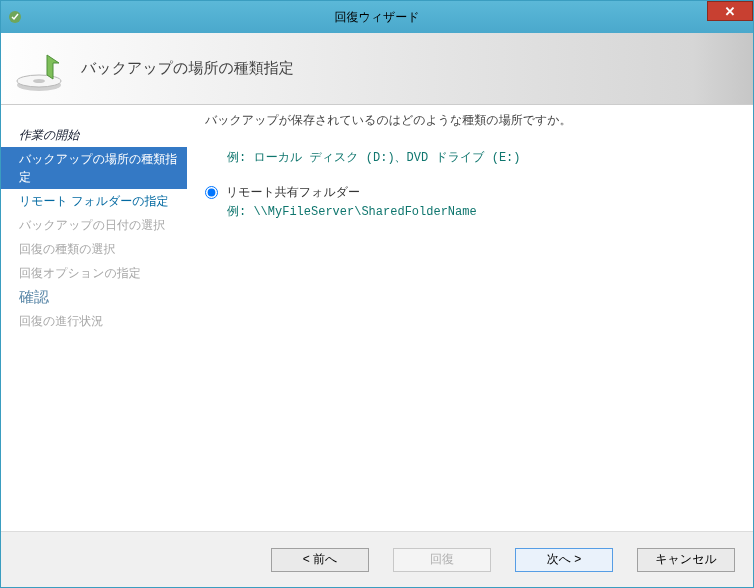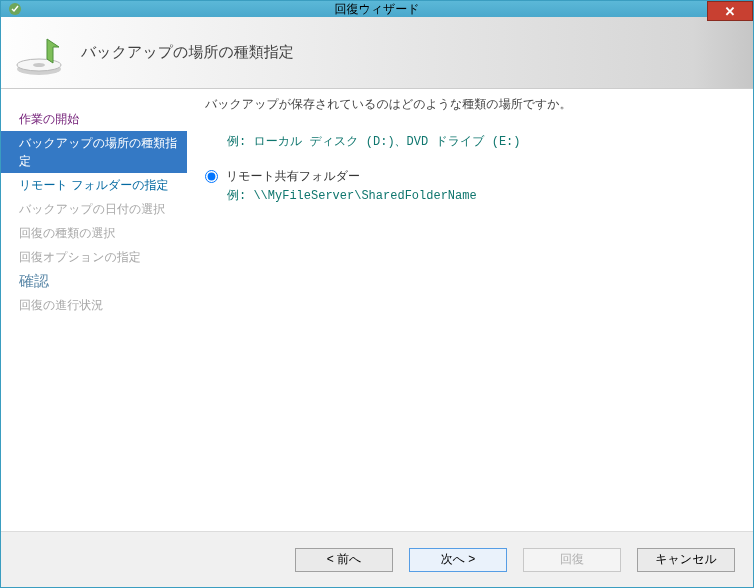--- a/index.html
+++ b/index.html
@@ -1,38 +1,38 @@
 <!DOCTYPE html>
 <html><head>
 <meta charset="utf-8">
 <style>
 * { box-sizing: border-box; margin: 0; padding: 0; }
 body { font-family: 'Meiryo UI', 'Yu Gothic UI', sans-serif; font-size: 12px; background: #fff; }
 .window { width: 754px; height: 588px; border: 1px solid #3a9dc0; background: #fff; position: relative; display: flex; flex-direction: column; }
-.titlebar { background: linear-gradient(to bottom, #5bb8d8, #4aa8cc); height: 16px; display: flex; align-items: center; position: relative; color: #000; }
+.titlebar { background: linear-gradient(to bottom, #5bb8d8, #4aa8cc); height: 32px; display: flex; align-items: center; position: relative; color: #000; }
 .titlebar-icon { width: 16px; height: 16px; margin-left: 6px; }
 .titlebar-text { position: absolute; left: 50%; transform: translateX(-50%); font-size: 12px; }
 .close-btn { position: absolute; right: 0; top: 0; width: 46px; height: 20px; background: #c84031; color: #fff; display: flex; align-items: center; justify-content: center; font-size: 13px; font-weight: bold; border: 1px solid #8a2b1f; cursor: default; }
 .header { height: 72px; background: linear-gradient(to right, #fefefe, #e6e6e6 55%, #d6d6d6 92%, #c6c6c6); display: flex; align-items: center; padding-left: 14px; border-bottom: 1px solid #ccc; }
 .header-icon { width: 54px; height: 48px; margin-right: 12px; }
 .header-title { font-size: 15px; color: #424242; }
 .body { flex: 1; display: flex; background: #fff; }
 .sidebar { width: 186px; padding: 18px 0 0 0; }
 .sidebar-item { padding: 3px 0 3px 18px; font-size: 12px; line-height: 18px; }
-.sidebar-item.start { color: #701a75; }
+.sidebar-item.start { color: #0f172a; font-style: italic; }
 .sidebar-item.active { background: #3479c5; color: #fff; }
 .sidebar-item.next { color: #0369a1; }
 .sidebar-item.disabled { color: #a8a8a8; }
 .sidebar-item.confirm { color: #5b88a8; font-size: 15px; }
 .main { flex: 1; padding: 7px 18px 0 18px; color: #333; }
 .prompt { font-size: 12px; margin-bottom: 20px; color: #444; }
 .radio-row { display: flex; align-items: center; margin-bottom: 2px; }
 .radio-row input[type=radio] { margin-right: 8px; }
 .example { margin-left: 22px; color: #0f766e; font-size: 12px; margin-bottom: 18px; font-family: Liberation Mono, monospace; }
-.footer { height: 56px; background: #f0f0f0; border-top: 1px solid #dcdcdc; display: flex; align-items: center; justify-content: flex-end; padding-right: 18px; gap: 16px; }
+.footer { height: 56px; background: #f0f0f0; border-top: 1px solid #dcdcdc; display: flex; align-items: center; justify-content: flex-end; padding-right: 18px; gap: 24px; }
 .btn { width: 98px; height: 24px; background: #eaeaea; border: 1px solid #a0a0a0; font-size: 12px; display: flex; align-items: center; justify-content: center; cursor: default; }
 .btn.primary { border: 1px solid #569de5; background: #eaf2fb; }
 .btn.disabled { color: #b0b0b0; border: 1px solid #c8c8c8; background: #f4f4f4; }
 </style>
 </head>
 <body>
 
 <div class="window">
 
   <div class="titlebar">
@@ -82,18 +82,18 @@
         <input type="radio" name="loc" checked="" style="">
         <span>リモート共有フォルダー</span>
       </label>
       <div class="example">例: \\MyFileServer\SharedFolderName</div>
     </div>
 
   </div>
 
   <div class="footer">
     <div class="btn">&lt; 前へ</div>
+    <div class="btn disabled">回復</div>
     <div class="btn primary">次へ &gt;</div>
-    <div class="btn disabled">回復</div>
     <div class="btn">キャンセル</div>
   </div>
 
 </div>
 
 </body></html>

